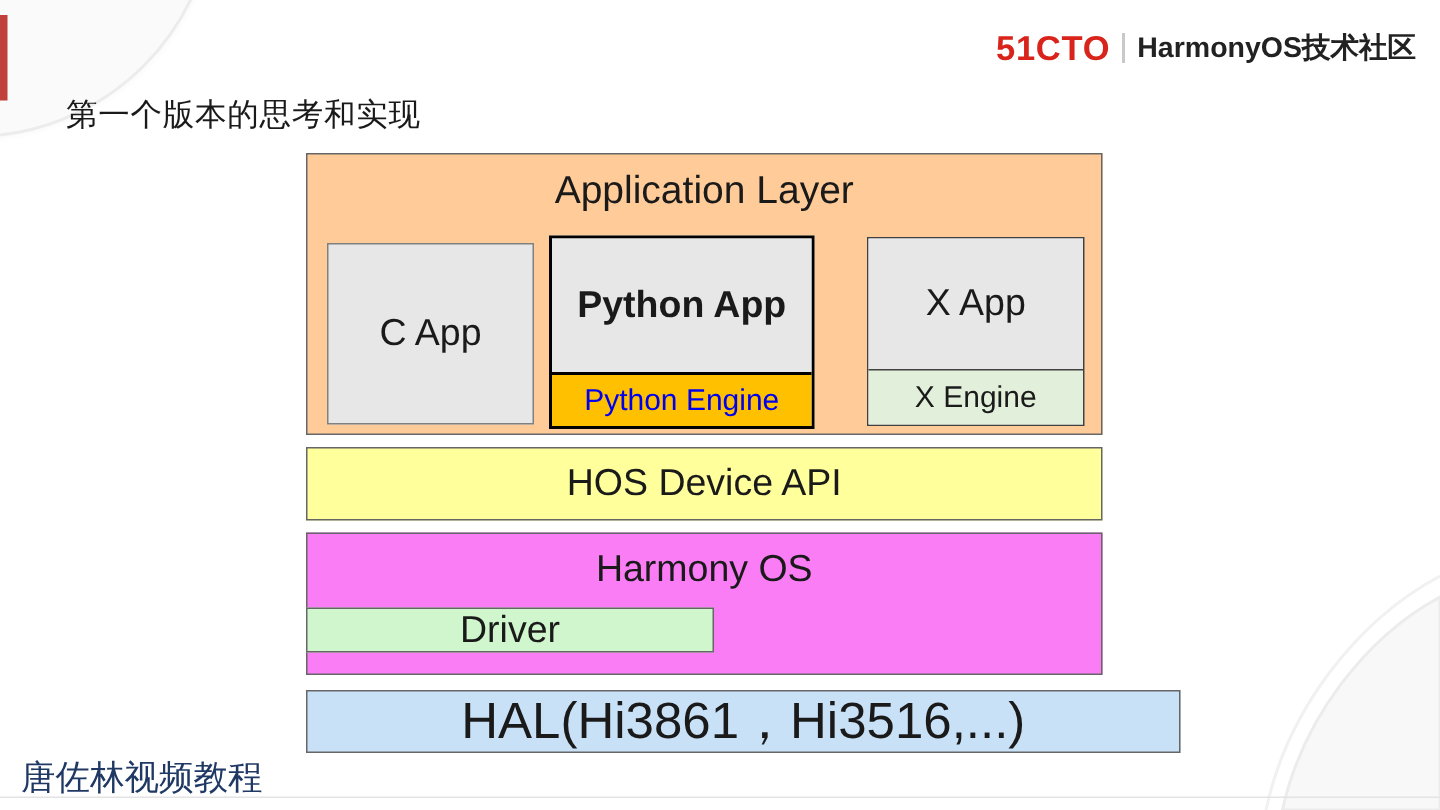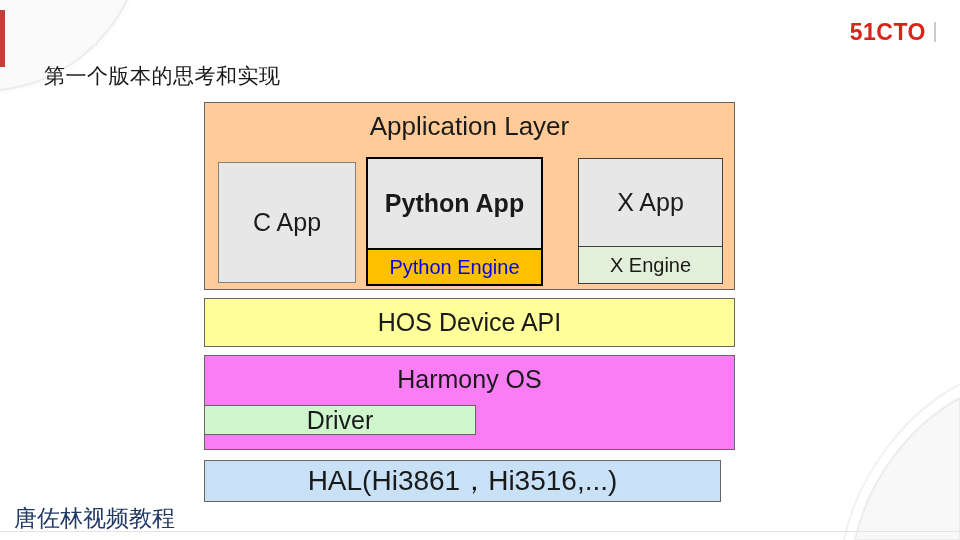--- a/index.html
+++ b/index.html
@@ -40,21 +40,21 @@
   .py-box{left:366px;top:157px;width:177px;height:129px;border:2.5px solid #000;background:#E8E7E7;display:flex;flex-direction:column;}
   .py-app{flex:1;display:flex;align-items:center;justify-content:center;font-weight:700;font-size:25px;}
   .py-engine{height:34px;background:#FFC000;border-top:2.5px solid #000;display:flex;align-items:center;justify-content:center;font-size:20px;color:#0000EE;}
   .x-box{left:578px;top:158px;width:145px;height:126px;border:1.5px solid #404040;background:#E8E7E7;display:flex;flex-direction:column;}
   .x-app{flex:1;display:flex;align-items:center;justify-content:center;font-size:25px;}
   .x-engine{height:36px;background:#E2EFDA;border-top:1.5px solid #404040;display:flex;align-items:center;justify-content:center;font-size:20px;}
   .hos-api{left:204px;top:298px;width:531px;height:49px;background:#FFFF9C;font-size:25px;}
   .harmony{left:204px;top:355px;width:531px;height:95px;background:#FA7DF5;}
   .harmony-label{position:absolute;left:0;right:0;top:9px;text-align:center;font-size:25px;}
   .driver{left:204px;top:405px;width:272px;height:30px;background:#CFF6CC;font-size:25px;}
-  .hal{left:204px;top:460px;width:517px;height:42px;background:#C8E1F7;font-size:28px;}
+  .hal{left:204px;top:460px;width:583px;height:42px;background:#C8E1F7;font-size:34px;}
 
   
   .footer-text{position:absolute;left:14px;top:503px;font-size:23px;color:#1F3864;}
   .bottom-divider{position:absolute;left:0;top:531px;width:960px;height:1px;background:#e3e3e3;}
 </style>
 </head>
 <body>
 
 <div class="slide">
 
@@ -63,20 +63,21 @@
     <path d="M160,28 C110,55 68,110 55,170 L160,170 Z" fill="#f8f8f8" stroke="#ececec" stroke-width="2"></path>
     <path d="M160,14 C104,44 58,104 44,170" fill="none" stroke="#f1f1f1" stroke-width="2"></path>
   </svg>
 
   <div class="accent-bar"></div>
   <div class="slide-title">第一个版本的思考和实现</div>
 
   <div class="logo">
     <span class="logo-brand">51CTO</span>
     <span class="logo-divider"></span>
+    <span class="logo-community">HarmonyOS技术社区</span>
   </div>
 
   <div class="box app-layer" style="background-color: rgb(255, 204, 153);">
     <div class="app-layer-label">Application Layer</div>
   </div>
 
   <div class="box center c-app" style="background-color: rgb(232, 231, 231);">
     <span>C App</span>
   </div>
 

